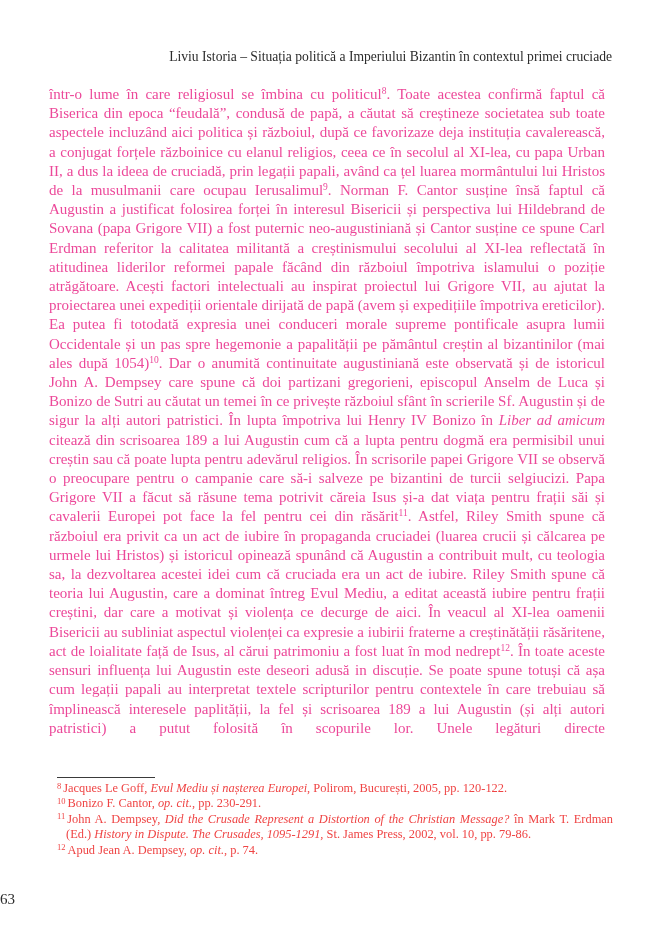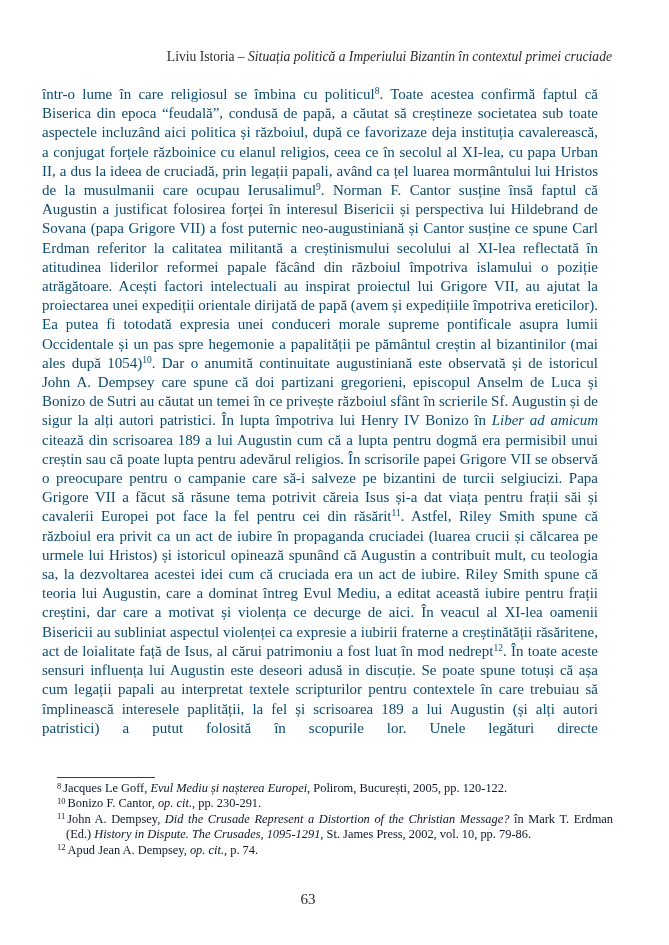--- a/index.html
+++ b/index.html
@@ -21,34 +21,33 @@
     top: 48px;
     left: 57px;
     right: 57px;
     text-align: right;
     font-size: 13.6px;
     line-height: 18px;
     color: #2b2b2b;
     white-space: nowrap;
   }
   .running-header .title {
-    font-style: italic;
   }
   .body-text {
     position: absolute;
     top: 85px;
-    left: 42px;
+    left: 49px;
     width: 556px;
     height: 695px;
     overflow: hidden;
     font-size: 15px;
     line-height: 19.2px;
     text-align: justify;
     text-align-last: justify;
-    color: #0c4a6e;
+    color: #ec4899;
   }
   .body-text sup {
     font-size: 9.5px;
     line-height: 0;
     position: relative;
     top: -5px;
     vertical-align: baseline;
   }
   .footnote-sep {
     position: absolute;
@@ -59,40 +58,40 @@
     height: 0;
   }
   .footnotes {
     position: absolute;
     top: 781px;
     left: 57px;
     width: 556px;
     font-size: 12.4px;
     line-height: 15.4px;
     text-align: justify;
-    color: #0f172a;
+    color: #ef4444;
   }
   .footnote {
     padding-left: 9px;
     text-indent: -9px;
   }
   .footnotes sup {
     font-size: 8.5px;
     line-height: 0;
     position: relative;
     top: -3.5px;
     vertical-align: baseline;
     margin-right: 2px;
   }
   .page-number {
     position: absolute;
     top: 891px;
     left: 0;
     width: 616px;
-    text-align: center;
+    text-align: left;
     font-size: 15px;
     color: #2b2b2b;
   }
 </style>
 </head>
 <body>
 
 <div class="page">
 
   <div class="running-header"><span>Liviu Istoria</span><span> – </span><span class="title">Situația politică a Imperiului Bizantin în contextul primei cruciade</span></div>

